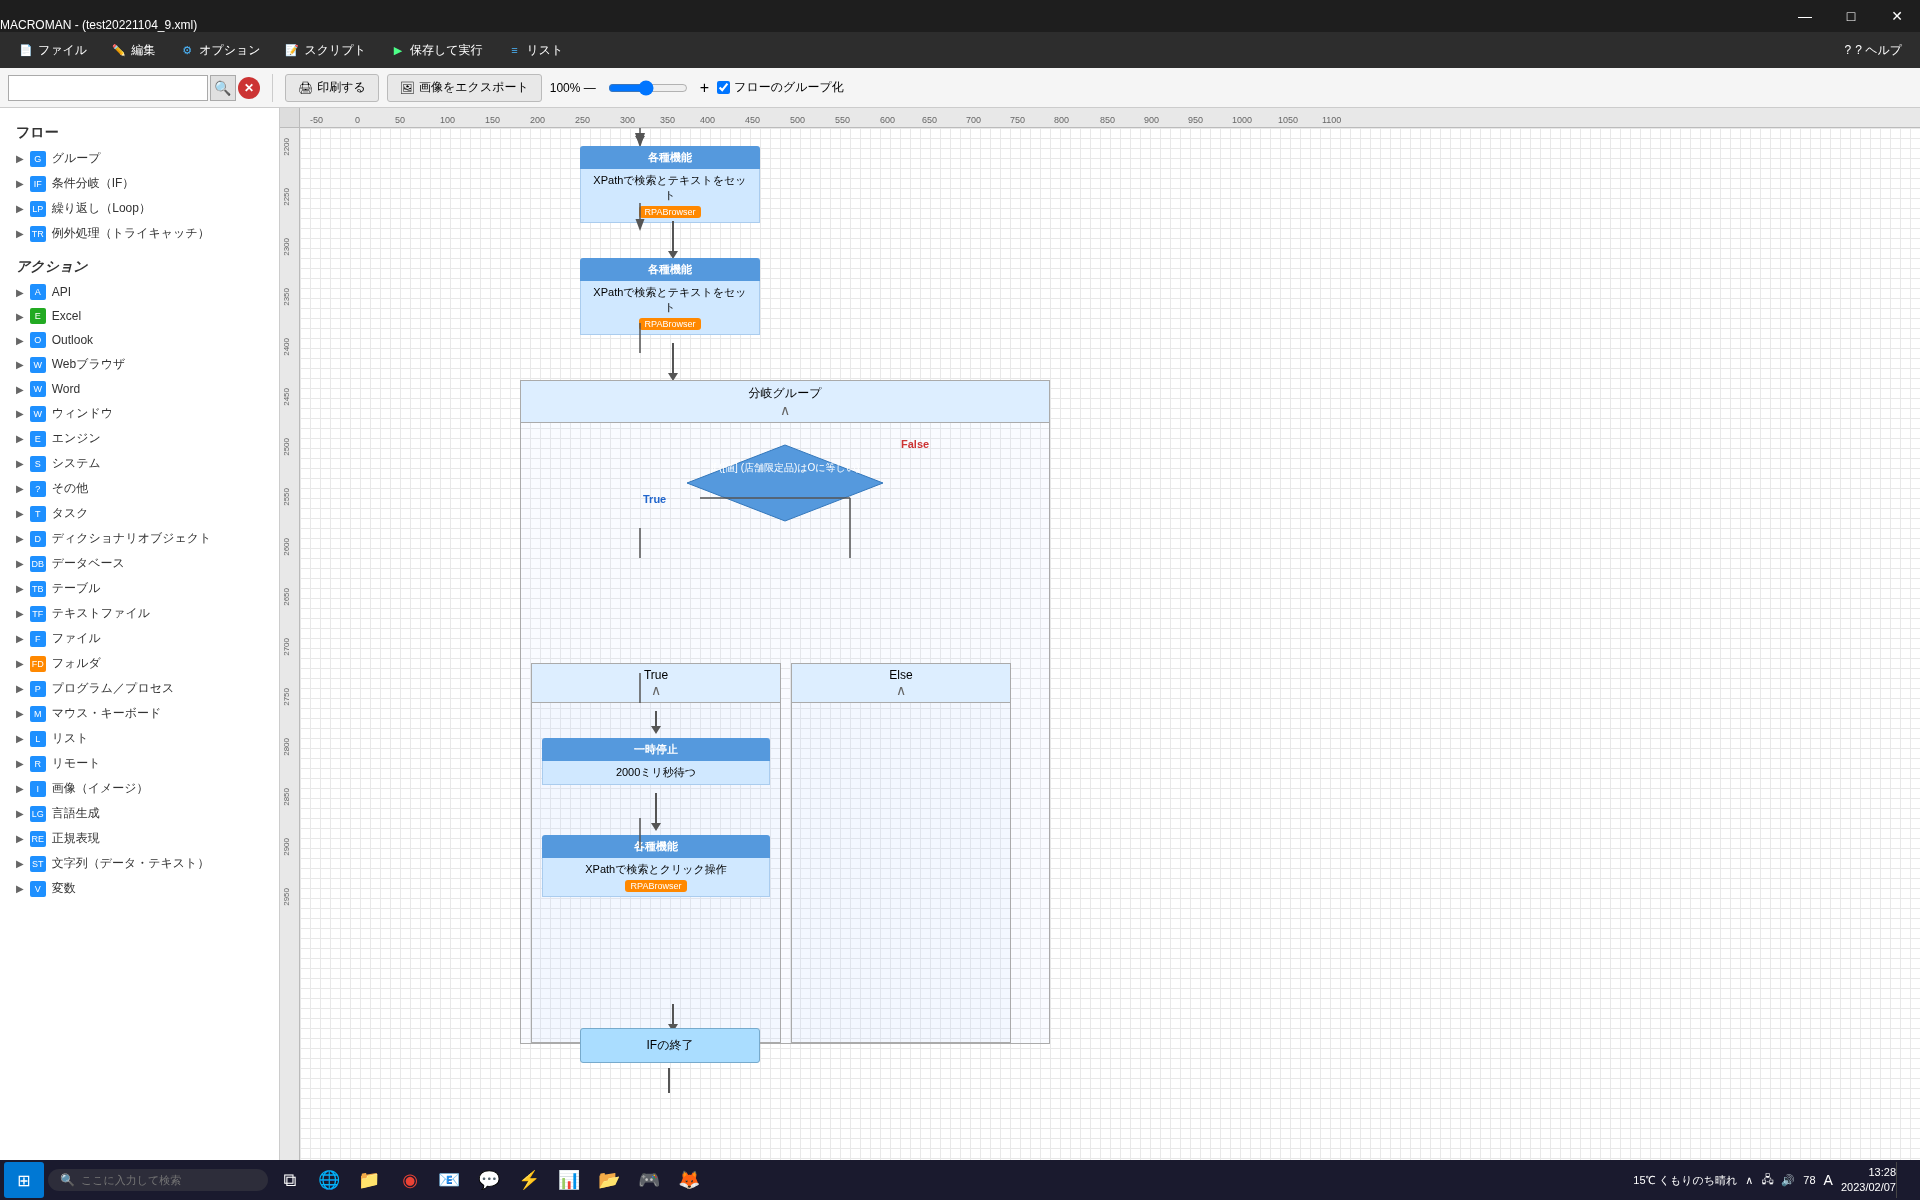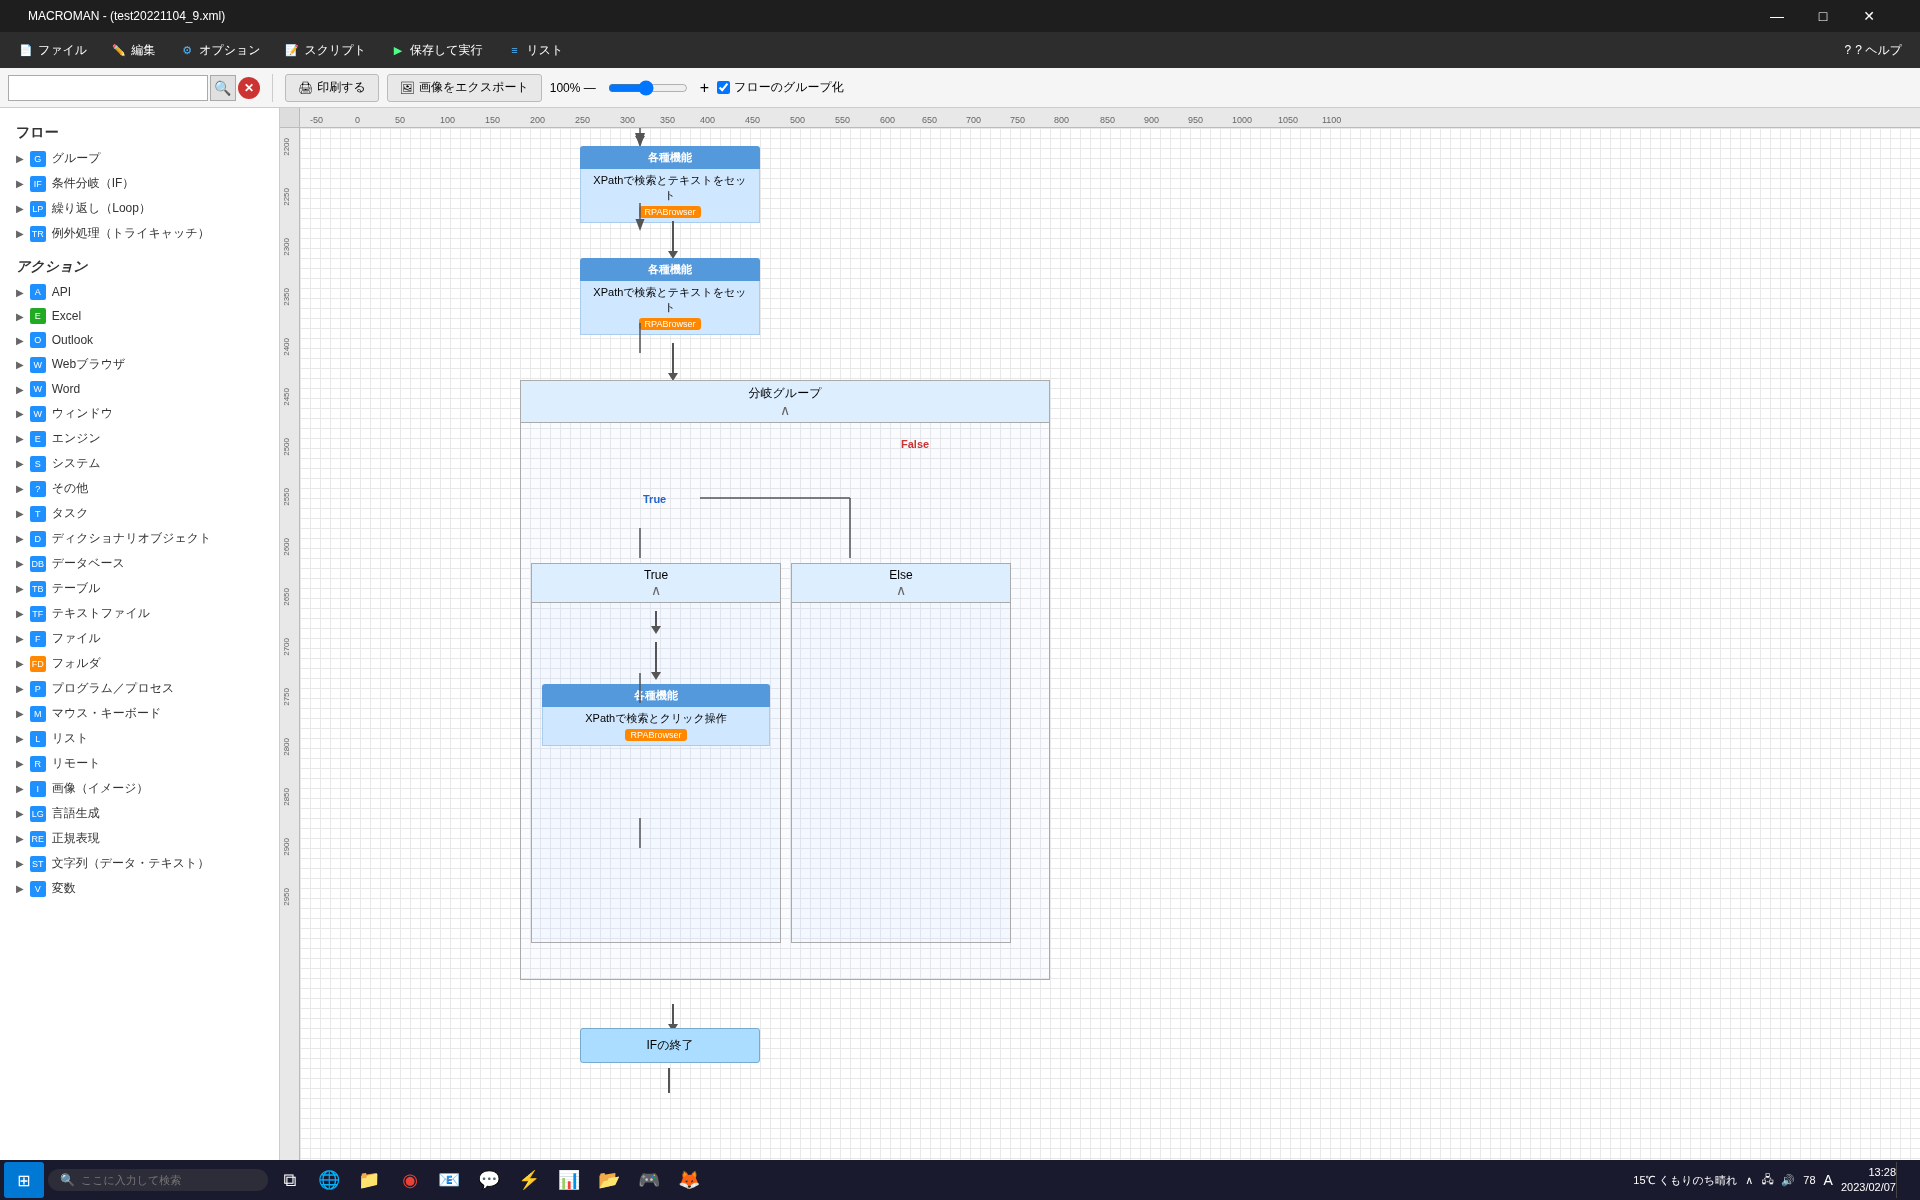--- a/index.html
+++ b/index.html
@@ -4,22 +4,22 @@
   <style>
     * { margin: 0; padding: 0; box-sizing: border-box; }
     body { font-family: 'Meiryo', 'MS Gothic', sans-serif; font-size: 12px; background: #f0f0f0; overflow: hidden; width: 1920px; height: 1200px; }
 
     
     #titlebar {
       background: #1e1e1e;
       color: white;
       height: 32px;
       display: flex;
-      align-items: center;
-      padding: 0 28px;
+      align-items: flex-end;
+      padding: 0 0;
       justify-content: space-between;
       user-select: none;
     }
     #titlebar-controls { display: flex; gap: 0; }
     .titlebar-btn {
       width: 46px; height: 32px;
       display: flex; align-items: center; justify-content: center;
       cursor: pointer; font-size: 14px; color: white;
     }
 
@@ -605,40 +605,52 @@
               <polygon points="5,8 0,0 10,0" fill="#555"></polygon>
             </svg>
         </div>
 
         <div class="group-container" style="left:220px;top:252px;width:530px;min-height:600px;">
           <div class="group-header">
             <span>分岐グループ</span>
             <span class="group-collapse-btn">∧</span>
           </div>
 
+          <div style="position:relative;margin:20px auto 0 auto;width:200px;height:80px;">
+            <svg width="200" height="80">
+              <polygon points="100,2 198,40 100,78 2,40" fill="#5599dd" stroke="#3377bb" stroke-width="1"></polygon>
+            </svg>
+            <div style="position:absolute;top:18px;left:0;width:200px;text-align:center;font-size:10px;color:white;line-height:1.3;">
+              If ([値] (店舗限定品)はOに等しい)
+            </div>
+          </div>
 
           <div style="position:absolute;left:380px;top:57px;color:#cc3333;font-size:11px;font-weight:bold;">False</div>
 
           <div style="position:absolute;left:122px;top:112px;color:#2266cc;font-size:11px;font-weight:bold;">True</div>
 
           <div style="display:flex;margin-top:140px;gap:0;">
 
             <div class="group-container" style="position:relative;width:250px;min-height:380px;margin-left:10px;">
               <div class="group-header">
                 <span>True</span>
                 <span class="group-collapse-btn">∧</span>
               </div>
 
               <div style="display:flex;flex-direction:column;align-items:center;margin-top:8px;">
                 <div style="width:2px;height:15px;background:#555;"></div>
                 <svg width="10" height="8">
                     <polygon points="5,8 0,0 10,0" fill="#555"></polygon>
                   </svg>
               </div>
 
+              <div class="flow-node" style="position:relative;margin:4px 10px 0 10px;">
+                <div class="node-header" style="background:#5599dd;">一時停止</div>
+                <div class="node-body">2000ミリ秒待つ</div>
+              </div>
 
               <div style="display:flex;flex-direction:column;align-items:center;margin-top:8px;">
                 <div style="width:2px;height:30px;background:#555;"></div>
                 <svg width="10" height="8">
                     <polygon points="5,8 0,0 10,0" fill="#555"></polygon>
                   </svg>
               </div>
 
               <div class="flow-node" style="position:relative;margin:4px 10px 0 10px;">
                 <div class="node-header">各種機能</div>

